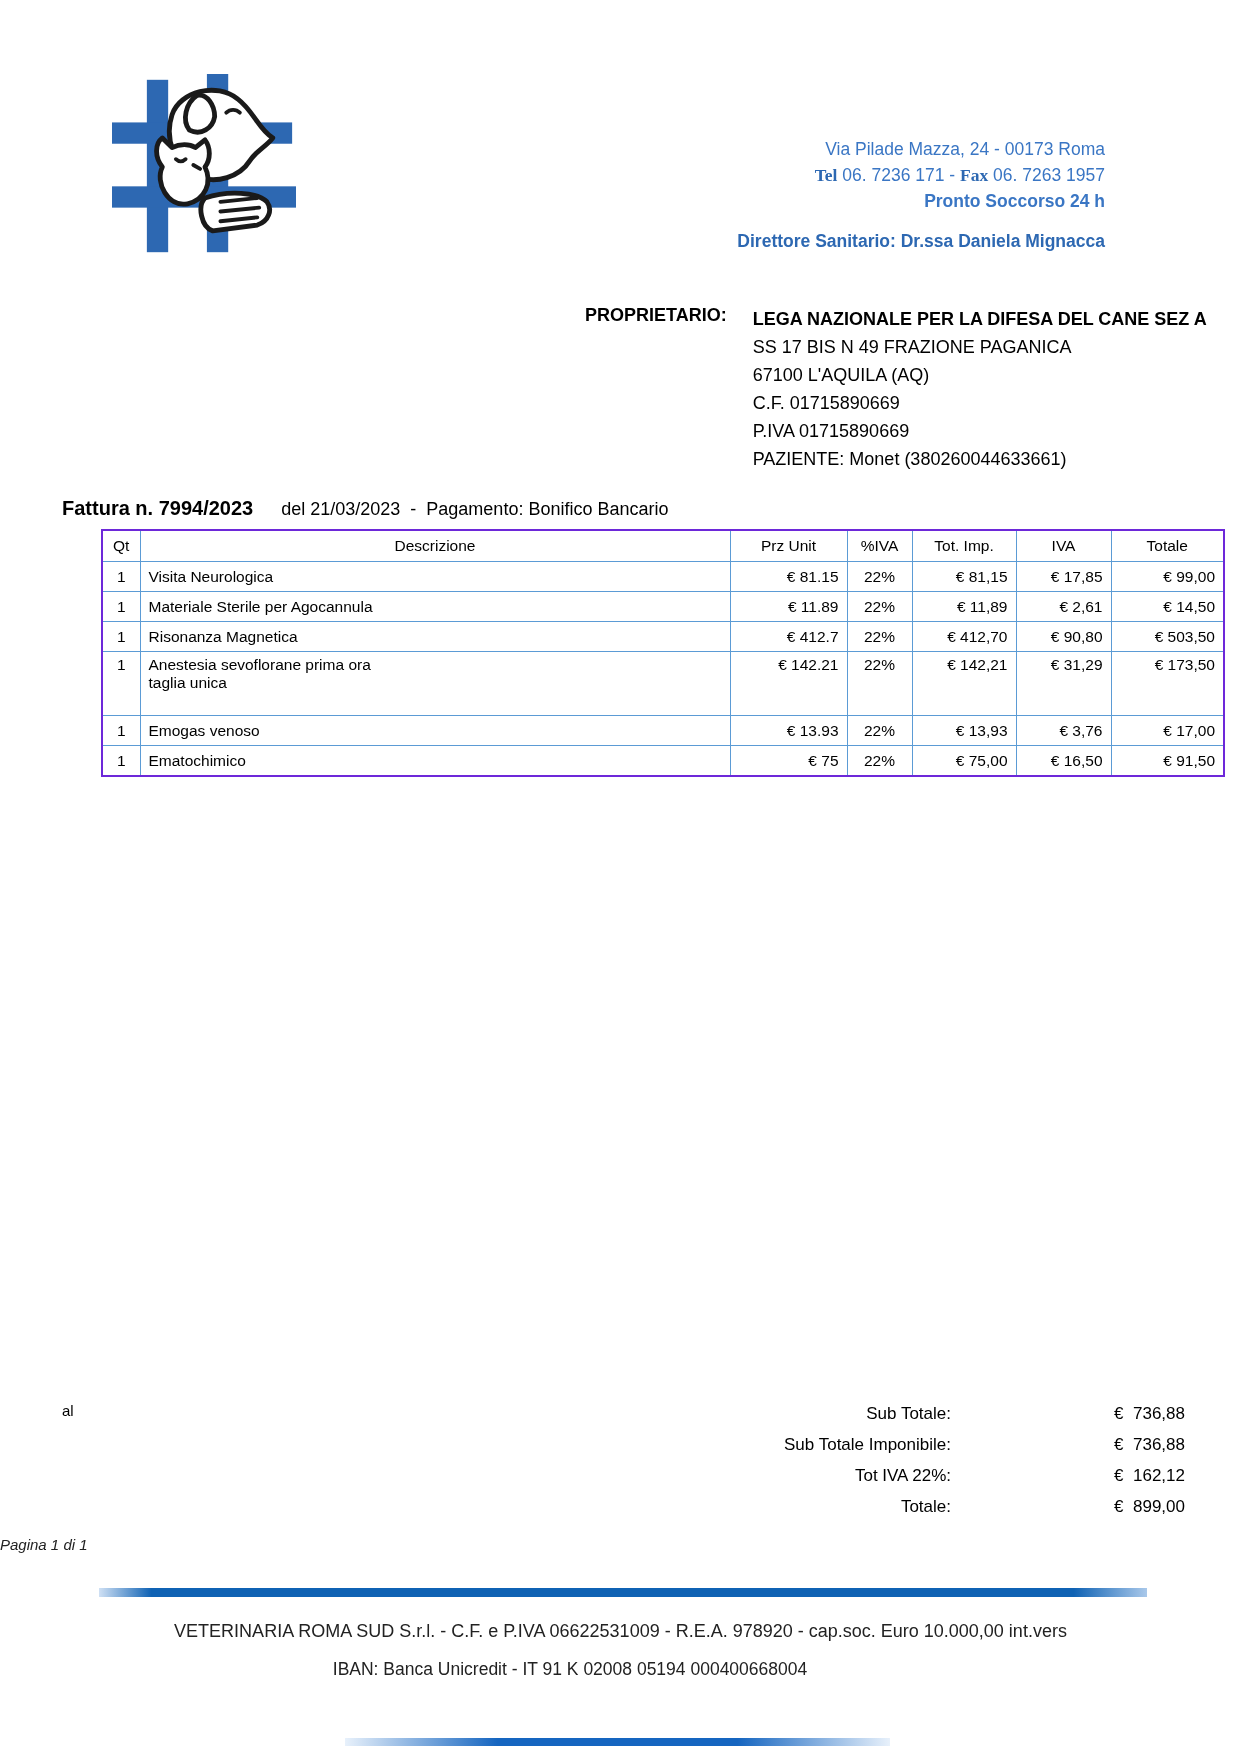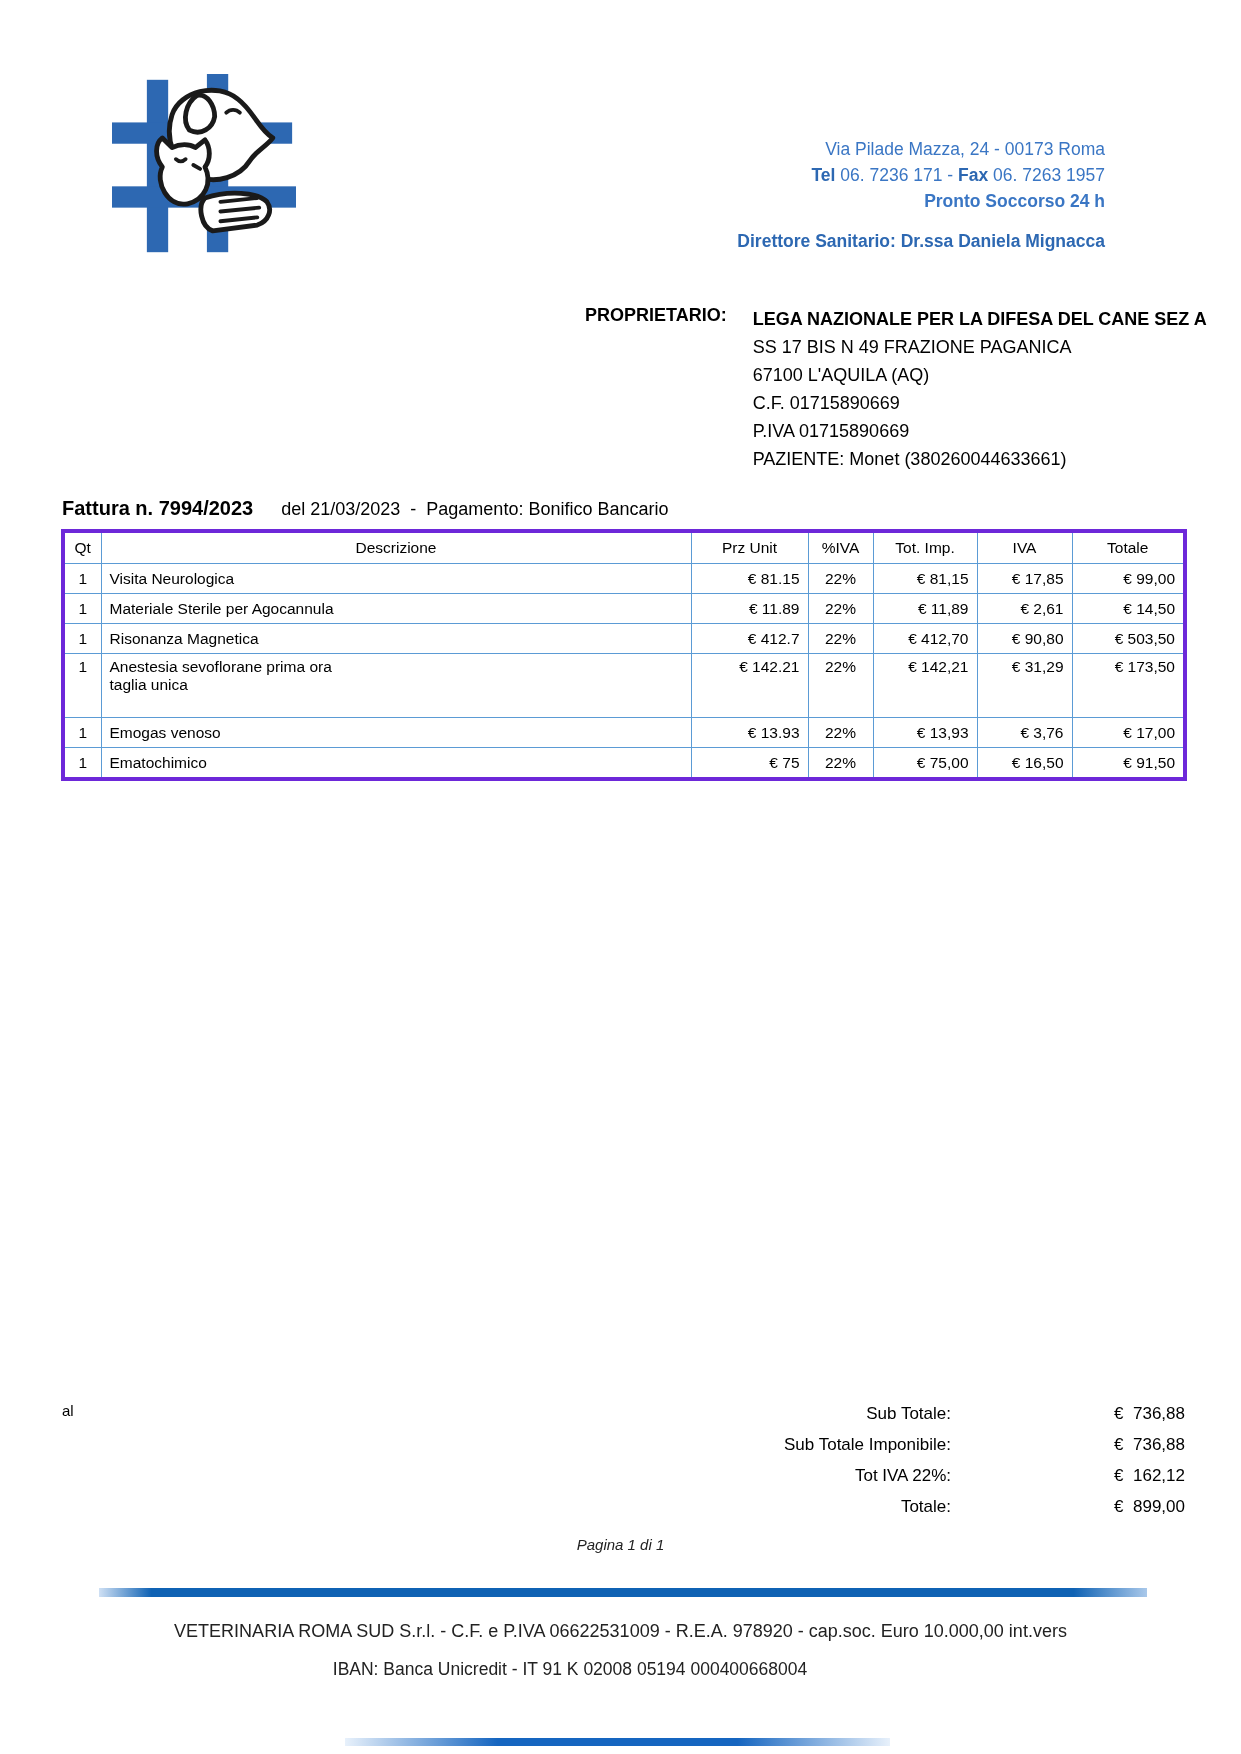--- a/index.html
+++ b/index.html
@@ -9,56 +9,56 @@
   
   .logo-icon{position:absolute;left:112px;top:74px;width:184px;height:184px;}
   .logo-text{position:absolute;left:312px;top:120px;}
   .brand{font-size:62px;font-weight:bold;color:#2d68b2;letter-spacing:1px;line-height:62px;}
   .brand-sub1{font-size:25px;font-weight:bold;font-style:italic;color:#2b2b2b;margin-top:12px;line-height:26px;}
   .brand-sub2{font-size:19px;color:#7a7a7a;letter-spacing:2px;line-height:22px;margin-top:2px;}
 
   
   .contact{position:absolute;top:136px;right:136px;text-align:right;
            font-size:17.5px;line-height:26px;color:#3a76c4;}
-  .contact b{color:#2d68b2;}
+  .contact b{color:#2d68b2;font-family:Liberation Serif, serif;}
   .director{position:absolute;top:231px;right:136px;font-size:17.5px;font-weight:bold;color:#2d68b2;}
 
   
   .owner{position:absolute;left:585px;top:305px;width:656px;display:flex;overflow:hidden;}
   .owner-label{font-size:18px;font-weight:bold;white-space:nowrap;margin-right:26px;}
   .owner-lines{font-size:18px;line-height:28px;white-space:nowrap;}
   .owner-lines .strong{font-weight:bold;}
 
   
   .invoice-line{position:absolute;left:62px;top:497px;white-space:nowrap;}
   .invoice-title{font-size:20px;font-weight:bold;}
   .invoice-sub{font-size:18px;margin-left:28px;}
 
   
   .items{position:absolute;left:61px;top:529px;border-collapse:collapse;table-layout:fixed;
          font-size:15.5px;}
   .items th,.items td{border:1px solid #5b9bd5;padding:0 8px;overflow:hidden;}
-  .items{border:4px solid #6d28d9;}
+  .items{border:2px solid #6d28d9;margin-left:40px;}
   .items th{font-weight:normal;text-align:center;height:30px;}
   .items td{height:29px;vertical-align:middle;}
   .items tr.row-tall td{height:59px;vertical-align:top;padding-top:4px;}
   .c-qt{text-align:center;}
   .c-desc{text-align:left;white-space:pre-line;}
   .c-prz,.c-totimp,.c-iva,.c-tot{text-align:right;}
   .c-piva{text-align:center;}
 
   
   .al-note{position:absolute;left:62px;top:1402px;font-size:15px;}
   .totals{position:absolute;left:500px;top:1398px;width:685px;font-size:17px;}
   .tot-row{display:flex;line-height:31px;}
   .tot-label{width:451px;text-align:right;}
   .tot-value{flex:1;text-align:right;}
 
   
-  .pagenum{position:absolute;left:0;top:1536px;width:1241px;text-align:center;
+  .pagenum{position:absolute;left:0;top:1536px;width:1241px;text-align:left;
            font-size:15px;font-style:italic;color:#222;}
   .bar1{position:absolute;left:99px;top:1588px;width:1048px;height:9px;
         background:linear-gradient(to right,#cfe0f4 0%,#0f62b4 5%,#0f62b4 93%,#a9c8ea 100%);}
   .foot1{position:absolute;left:0;top:1621px;width:1241px;text-align:center;font-size:18px;color:#222;}
   .foot2{position:absolute;left:0;top:1659px;width:1140px;text-align:center;font-size:17.5px;color:#222;}
   .bar2{position:absolute;left:345px;top:1738px;width:545px;height:8px;
         background:linear-gradient(to right,#e8f1fb 0%,#1565c0 28%,#1565c0 72%,#e8f1fb 100%);}
 </style>
 </head>
 <body>

